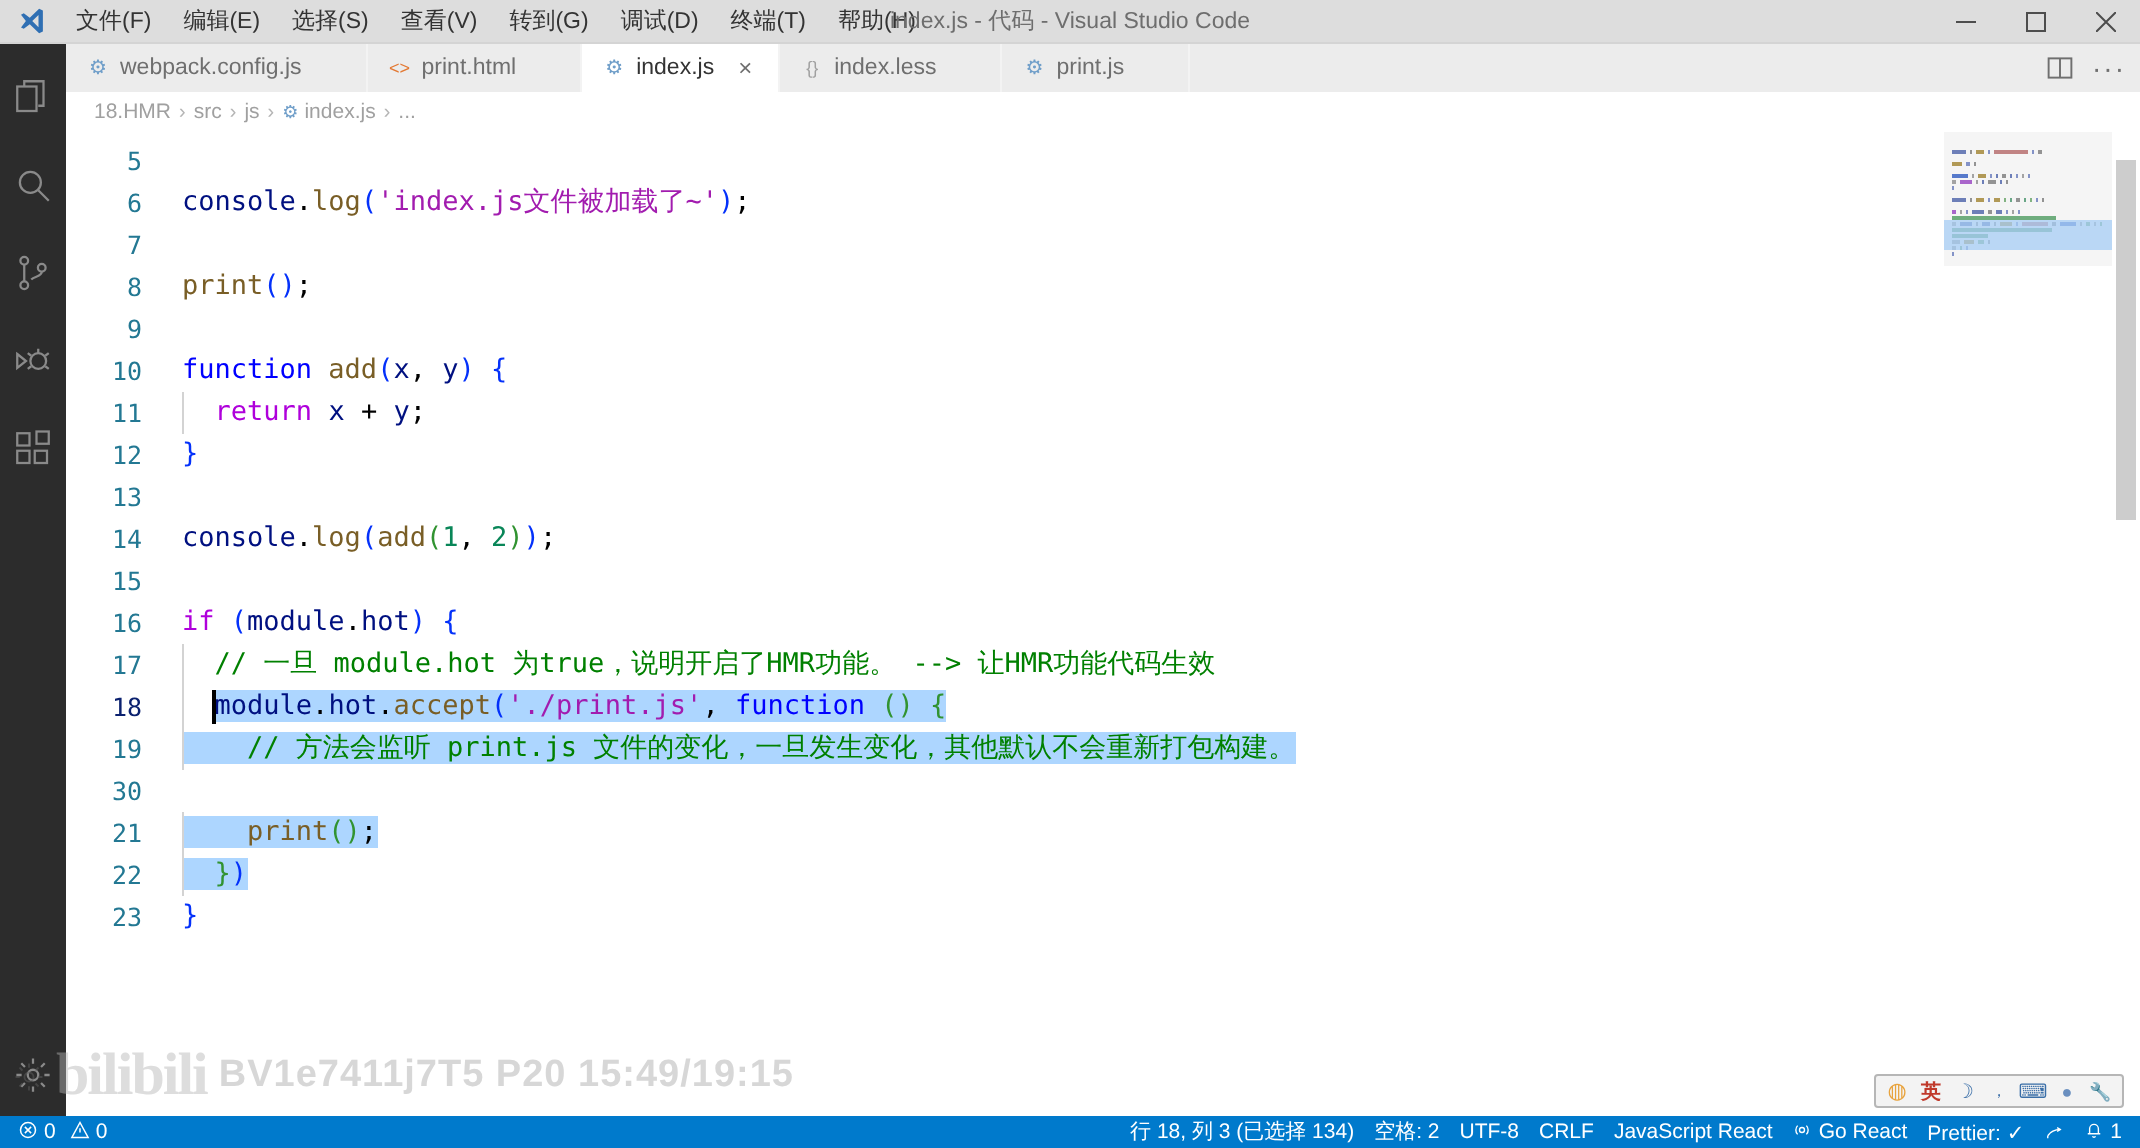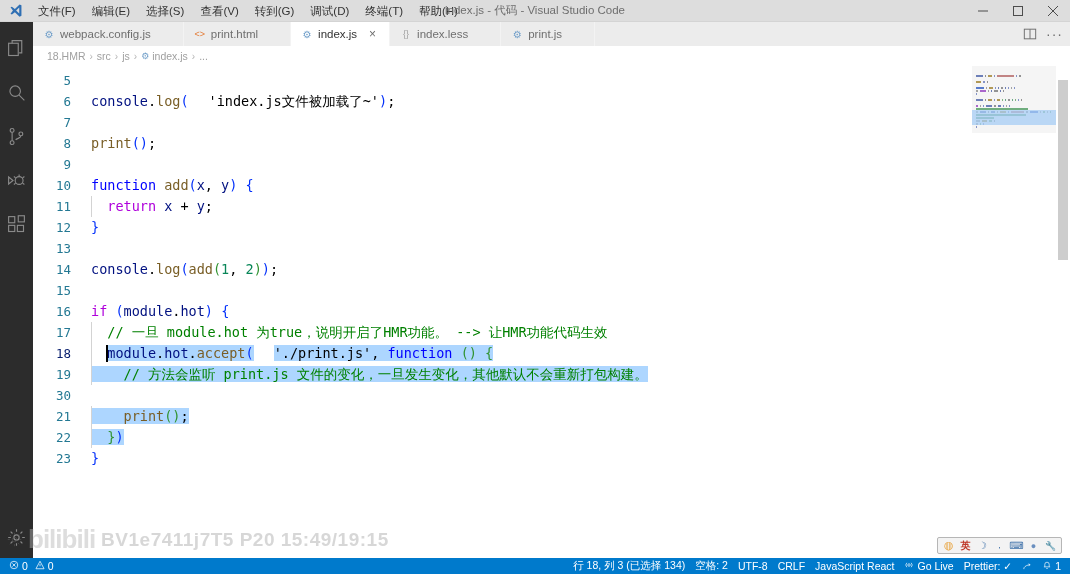--- a/index.html
+++ b/index.html
@@ -97,21 +97,21 @@
   .sel { background: #add6ff; }
   .ind-guide {
     position: absolute; left: 0; top: 0; bottom: 0; width: 1px; background: #d3d3d3;
   }
 
   
   .t-key { color: #0000ff; }
   .t-ctrl { color: #af00db; }
   .t-fn { color: #795e26; }
   .t-var { color: #001080; }
-  .t-str { color: #000000; margin-left: 20px; }
+  .t-str { color: #a21caf; }
   .t-num { color: #098658; }
   .t-com { color: #008000; }
   .t-pun { color: #000000; }
   .t-par1 { color: #0431fa; }
   .t-par2 { color: #319331; }
   .t-plain { color: #000000; }
 
   .cursor {
     display: inline-block; width: 2px; height: 17px; background: #000;
     position: absolute; left: 0px; top: 2px;
@@ -141,22 +141,22 @@
   .sb-left { display: flex; align-items: center; gap: 0px; }
   .sb-right { margin-left: auto; display: flex; align-items: center; }
   .sb-item { padding: 0 5px; height: 16px; display: flex; align-items: center; gap: 3px; white-space: nowrap; }
   .sb-item svg { width: 10px; height: 10px; }
 
   
   .watermark {
     position: absolute; left: 28px; bottom: 19px; display: flex; align-items: center; gap: 6px;
     pointer-events: none; user-select: none;
   }
-  .wm-logo { font-size: 26px; font-weight: bold; color: rgba(180,180,180,.45); letter-spacing: -1px;
-             font-family: Liberation Sans, sans-serif; }
+  .wm-logo { font-size: 30px; font-weight: bold; color: rgba(180,180,180,.45); letter-spacing: -1px;
+             font-family: Liberation Serif, serif; }
   .wm-text { font-size: 19px; font-weight: bold; color: rgba(175,175,175,.5); letter-spacing: .5px; }
 
   .ime-bar {
     position: absolute; right: 8px; bottom: 20px;
     height: 17px; background: #f3f3f3; border: 1px solid #b6b6b6; border-radius: 2px;
     display: flex; align-items: center; gap: 4px; padding: 0 4px;
   }
   .ime-ic { font-size: 10px; display: flex; align-items: center; justify-content: center; width: 13px; height: 13px; }
 
   .gear-overlay { position: absolute; left: 6px; bottom: 22px; color: #5a5a5a; opacity:.55; }
@@ -476,21 +476,21 @@
       <div class="sb-item">UTF-8</div>
       <div class="sb-item">CRLF</div>
       <div class="sb-item">JavaScript React</div>
       <div class="sb-item">
         <span>
           <svg viewBox="0 0 16 16" fill="none" stroke="#fff" stroke-width="1.1">
               <circle cx="8" cy="8" r="2"></circle>
               <path d="M4.5 4.5a5 5 0 000 7M11.5 4.5a5 5 0 010 7"></path>
             </svg>
         </span>
-        <span>Go Live</span>
+        <span>Go React</span>
       </div>
       <div class="sb-item">Prettier: ✓</div>
       <div class="sb-item">
         <svg viewBox="0 0 16 16" fill="none" stroke="#fff" stroke-width="1.1">
             <path d="M3 11c2-3 6-5 10-5"></path>
             <path d="M10.5 4.5L13 6l-2.5 1.5"></path>
             <path d="M3 11v2"></path>
           </svg>
       </div>
       <div class="sb-item">

